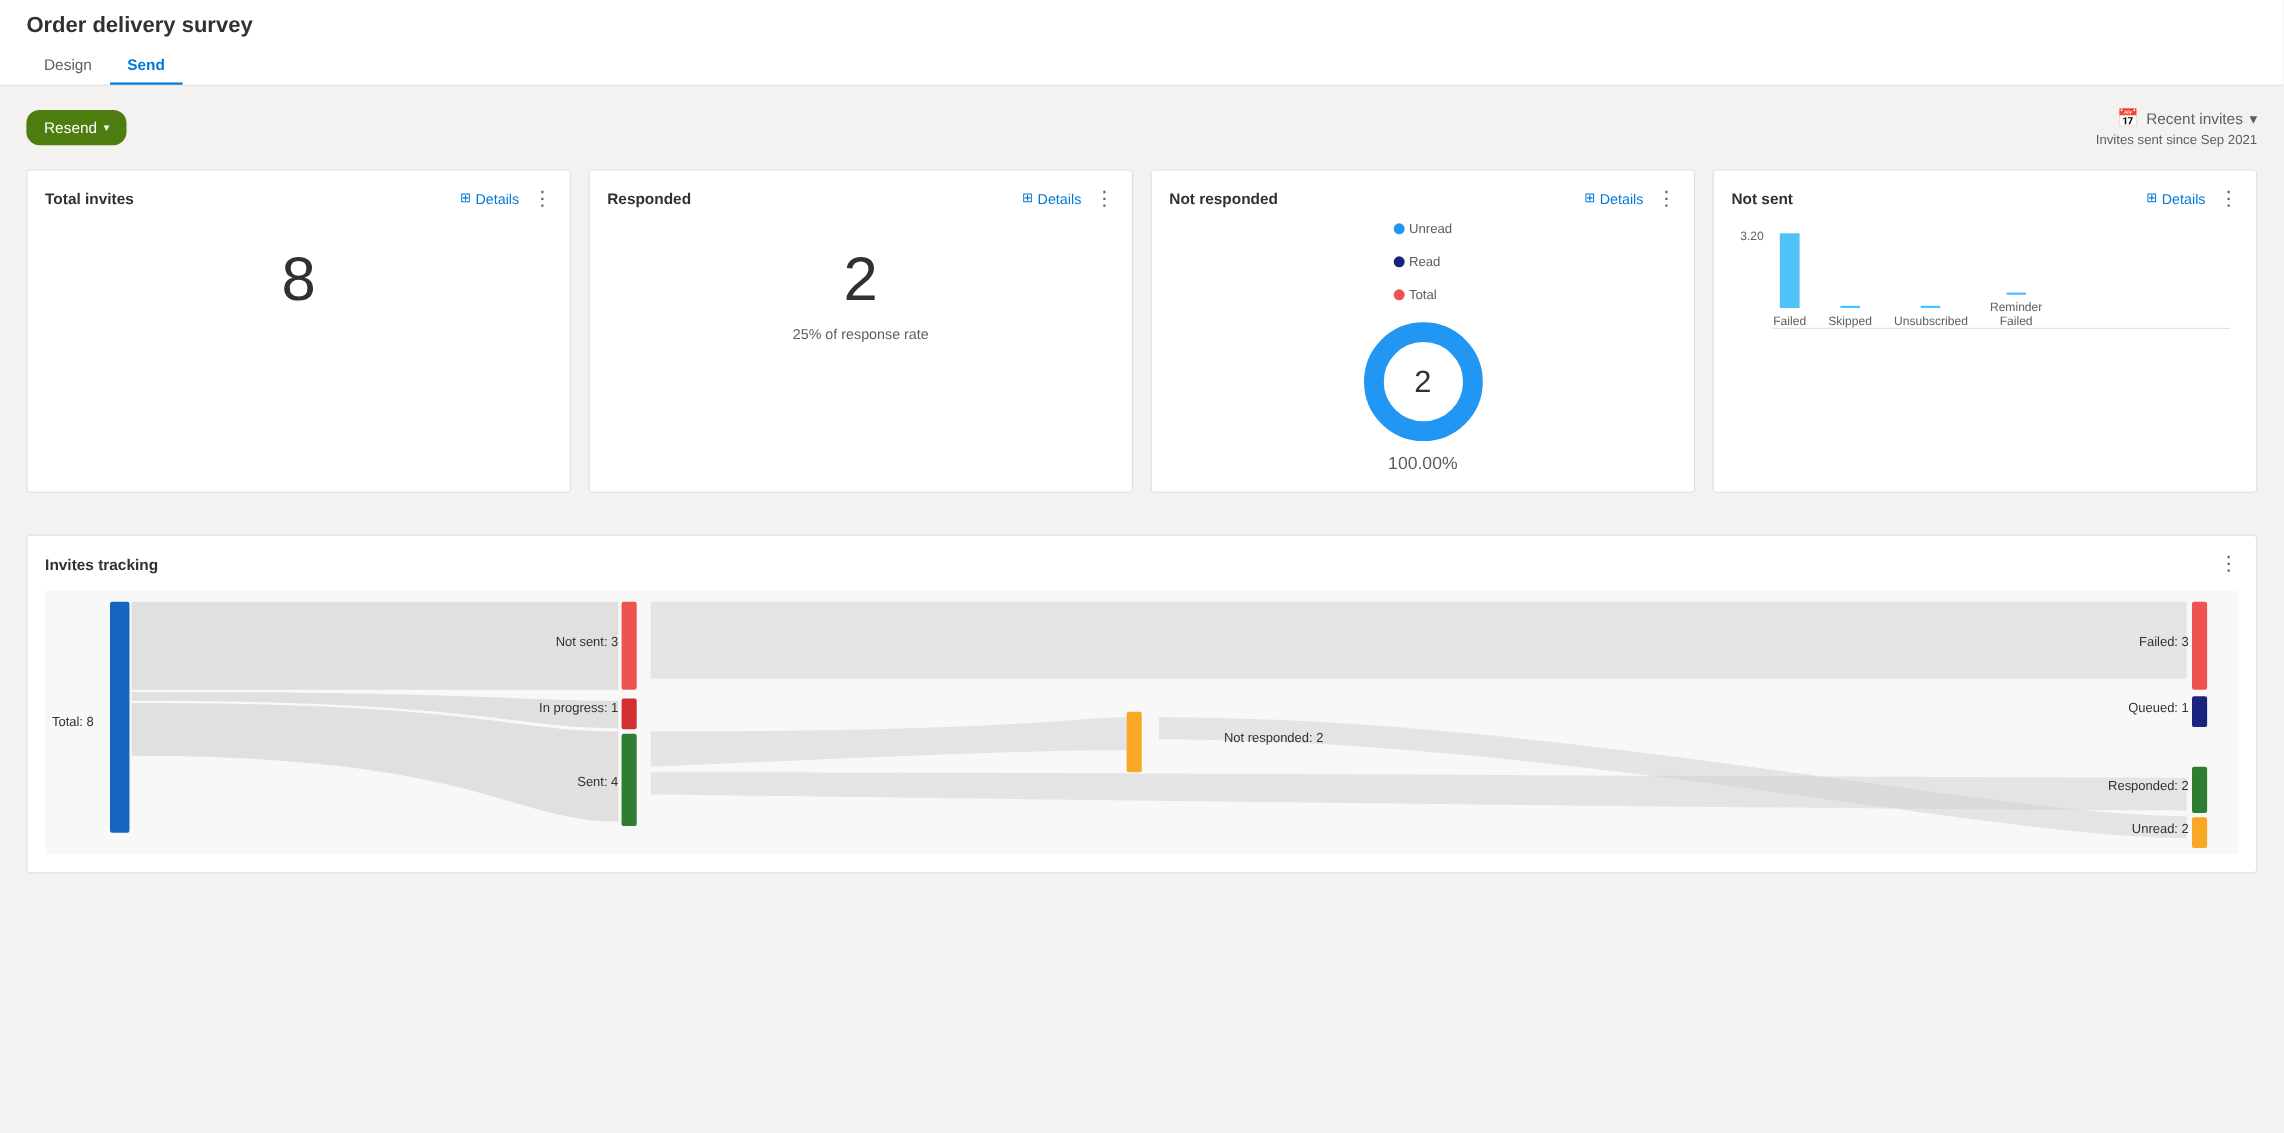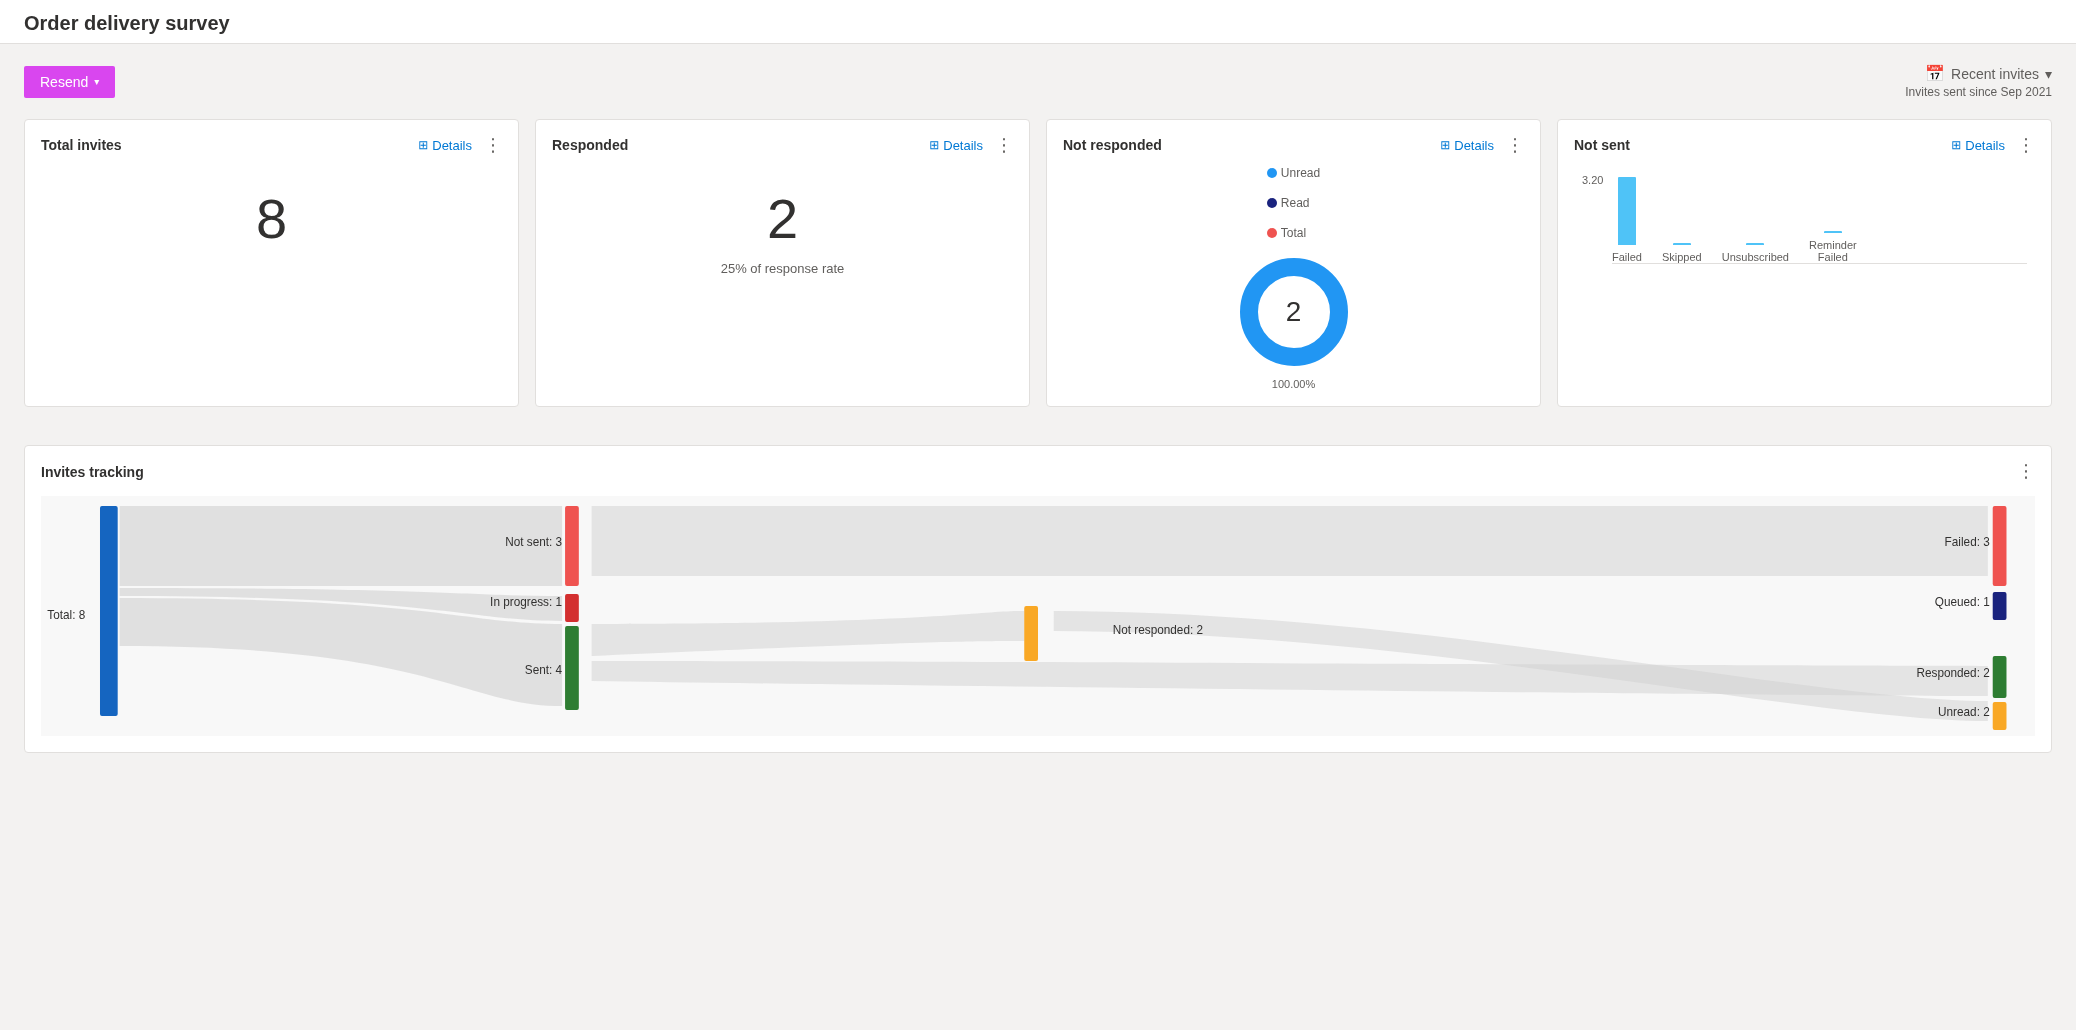--- a/index.html
+++ b/index.html
@@ -7,21 +7,21 @@
     
     .app-header { background: #fff; padding: 12px 24px 0; border-bottom: 1px solid #e1dfdd; }
     .app-title { font-size: 20px; font-weight: 600; margin-bottom: 8px; color: #323130; }
     .tab-bar { display: flex; gap: 0; }
     .tab { padding: 8px 16px; cursor: pointer; color: #605e5c; font-size: 14px; border-bottom: 2px solid transparent; }
     .tab.active { color: #0078d4; border-bottom: 2px solid #0078d4; font-weight: 600; }
     
     .main-content { padding: 20px 24px; }
     
     .toolbar { display: flex; justify-content: space-between; align-items: center; margin-bottom: 20px; }
-    .resend-btn { background: #d946ef; color: #fff; border: none; padding: 8px 16px; border-radius: 2px; cursor: pointer; font-size: 14px; display: flex; align-items: center; gap: 6px; }
+    .resend-btn { background: #4d7c0f; color: #fff; border: none; padding: 8px 16px; border-radius: 12px; cursor: pointer; font-size: 14px; display: flex; align-items: center; gap: 6px; }
     .resend-btn .chevron { font-size: 10px; }
     .recent-invites { display: flex; flex-direction: column; align-items: flex-end; color: #605e5c; font-size: 14px; cursor: pointer; }
     .recent-invites-header { display: flex; align-items: center; gap: 6px; }
     .recent-invites-sub { font-size: 12px; color: #605e5c; margin-top: 2px; }
     
     .cards-row { display: grid; grid-template-columns: 1fr 1fr 1fr 1fr; gap: 16px; margin-bottom: 38px; }
     .card { background: #fff; border-radius: 4px; border: 1px solid #e1dfdd; padding: 16px; }
     .card-header { display: flex; justify-content: space-between; align-items: center; margin-bottom: 12px; }
     .card-title { font-size: 14px; font-weight: 600; color: #323130; }
     .card-actions { display: flex; align-items: center; gap: 12px; color: #0078d4; font-size: 13px; }
@@ -31,21 +31,21 @@
     .big-number { font-size: 56px; font-weight: 300; text-align: center; padding: 20px 0 10px; color: #323130; }
     .sub-text { text-align: center; color: #605e5c; font-size: 13px; padding-bottom: 10px; }
     
     
     .donut-container { display: flex; flex-direction: column; align-items: center; }
     .donut-legend { display: flex; gap: 16px; margin-bottom: 12px; flex-direction: column; }
     .legend-item { display: flex; align-items: center; gap: 4px; font-size: 12px; color: #605e5c; }
     .legend-dot { width: 10px; height: 10px; border-radius: 50%; }
     .donut-wrapper { position: relative; width: 120px; height: 120px; }
     .donut-label { position: absolute; top: 50%; left: 50%; transform: translate(-50%, -50%); font-size: 28px; font-weight: 300; color: #323130; }
-    .donut-percent { font-size: 11px; color: #605e5c; margin-top: 6px; }
+    .donut-percent { font-size: 16px; color: #605e5c; margin-top: 6px; }
     
     
     .bar-chart { padding: 8px 8px 0; }
     .bar-group { display: flex; flex-direction: column; align-items: center; gap: 2px; }
     .bar { width: 18px; background: #4fc3f7; border-radius: 1px 1px 0 0; }
     .bar-label { font-size: 11px; color: #605e5c; margin-top: 4px; text-align: center; }
     
     
     .tracking-card { background: #fff; border-radius: 4px; border: 1px solid #e1dfdd; padding: 16px; }
     .tracking-header { display: flex; justify-content: space-between; align-items: flex-end; margin-bottom: 16px; }
@@ -54,20 +54,24 @@
     
     .sankey { position: relative; width: 100%; height: 240px; overflow: hidden; }
     
     svg.sankey-svg { width: 100%; height: 100%; }
   </style>
 </head>
 <body>
 
 <div class="app-header">
   <div class="app-title">Order delivery survey</div>
+  <div class="tab-bar">
+    <div class="tab">Design</div>
+    <div class="tab active">Send</div>
+  </div>
 </div>
 
 <div class="main-content">
   <div class="toolbar">
     <button class="resend-btn">
       <span>Resend</span>
       <span class="chevron">▾</span>
     </button>
     <div class="recent-invites">
       <div class="recent-invites-header">

